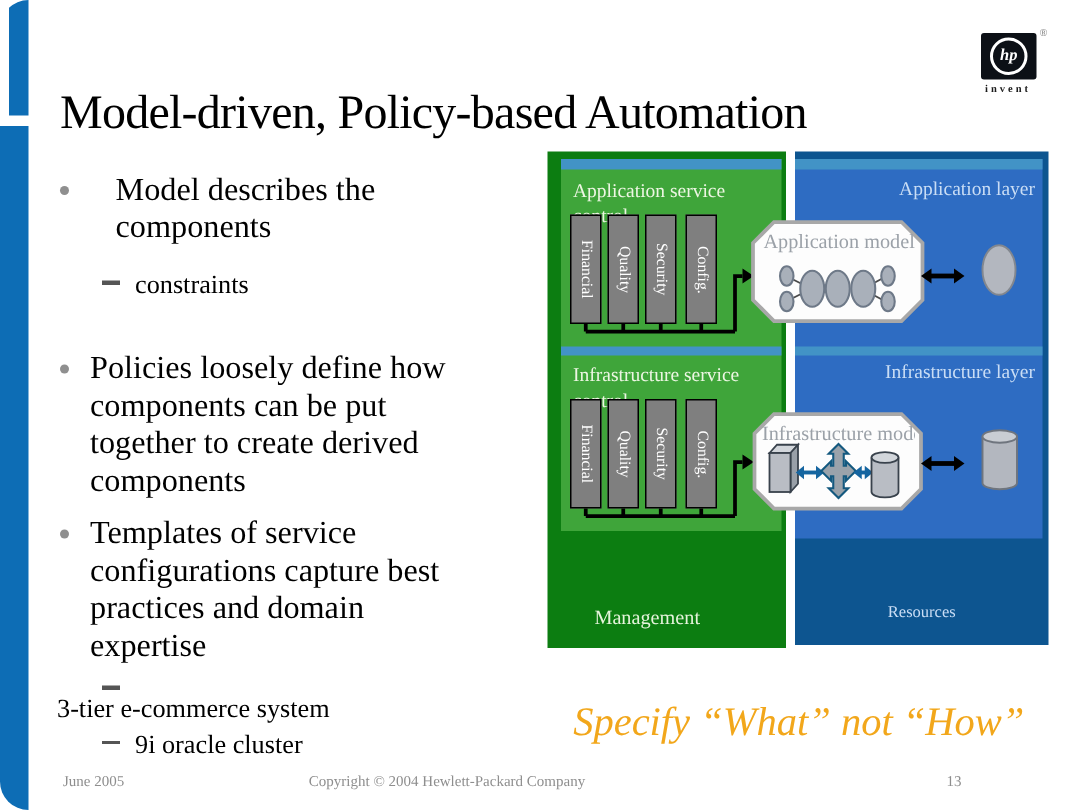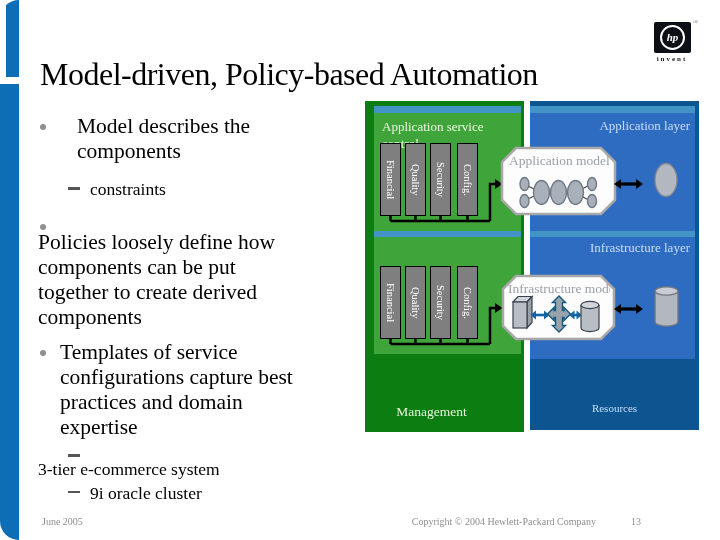--- a/index.html
+++ b/index.html
@@ -21,21 +21,21 @@
   
   .title{position:absolute;left:40px;top:56px;width:640px;font-size:32px;letter-spacing:-0.5px;color:#000;white-space:nowrap;}
   
   .bullets{position:absolute;left:38px;top:112px;width:332px;}
   .b-item{display:flex;}
   .b-text{font-size:21.5px;line-height:25px;color:#000;}
   .dot{width:6px;height:6px;border-radius:50%;background:#8f8f8f;margin:10px 14px 0 2px;flex:none;}
   .s-item{display:flex;}
   .s-text{font-size:17.5px;line-height:24px;color:#000;}
   .dash{width:12px;height:2.5px;background:#555;margin:10px 10px 0 30px;flex:none;}
-  .mt13{margin-top:13px;} .mt15{margin-top:13px;flex-direction:column;} .mt10{margin-top:10px;} .mt4{margin-top:4px;flex-direction:column;} .mt2{margin-top:2px;gap:17px;}
+  .mt13{margin-top:13px;} .mt15{margin-top:32px;} .mt10{margin-top:10px;} .mt4{margin-top:4px;flex-direction:column;} .mt2{margin-top:2px;gap:17px;}
   
   .panel{position:absolute;}
   .green-outer{left:365px;top:101px;width:159px;height:331px;background:#0c7d11;}
   .green-inner{left:374px;top:106px;width:147px;height:248px;background:#3fa53a;}
   .blue-outer{left:530px;top:101px;width:169px;height:329px;background:#0d5590;}
   .blue-inner{left:530px;top:106px;width:165px;height:253px;background:#2e6cc2;}
   .stripe{position:absolute;background:#4293c6;}
   .st-ag{left:374px;top:106px;width:147px;height:7px;}
   .st-ab{left:530px;top:106px;width:165px;height:7px;}
   .st-ig{left:374px;top:231px;width:147px;height:6px;}
@@ -55,21 +55,21 @@
   .ml-app{left:509px;top:153px;width:101px;}
   .ml-infra{left:508px;top:281px;width:102px;}
   .mgmt-label{position:absolute;left:365px;top:404px;width:133px;text-align:center;font-size:13.5px;color:#e6f4dc;}
   .res-label{position:absolute;left:530px;top:402px;width:169px;text-align:center;font-size:11px;color:#c9ddf5;}
   .diagram-svg{position:absolute;left:365px;top:101px;width:335px;height:331px;z-index:3;}
   
   .tagline{position:absolute;left:360px;top:466px;width:345px;text-align:center;font-style:italic;
     font-size:27px;color:#f2a71b;white-space:nowrap;}
   .footer{position:absolute;left:0;top:516px;width:720px;font-size:10px;color:#8e8e8e;}
   .f-date{position:absolute;left:42px;}
-  .f-copy{position:absolute;left:0;width:596px;text-align:right;}
+  .f-copy{position:absolute;left:0;width:596px;text-align:center;}
   .f-page{position:absolute;left:631px;width:60px;text-align:left;}
 </style>
 </head>
 <body>
 
 <div id="slide">
 
   <div class="accent-top"></div>
   <div class="accent-main"></div>
 
@@ -135,20 +135,24 @@
   <div class="panel blue-inner"></div>
   <div class="stripe st-ag"></div>
   <div class="stripe st-ab"></div>
   <div class="stripe st-ig"></div>
   <div class="stripe st-ib"></div>
 
   <div class="ctl-label ctl-app">
     <div>Application service</div>
     <div>control</div>
   </div>
+  <div class="ctl-label ctl-infra">
+    <div>Infrastructure service</div>
+    <div>control</div>
+  </div>
 
   <div class="layer-label ly-app">Application layer</div>
   <div class="layer-label ly-infra">Infrastructure layer</div>
 
   <div class="bar-col r1 c1">
       <span>Financial</span>
     </div>
   <div class="bar-col r1 c2">
       <span>Quality</span>
     </div>
@@ -242,20 +246,21 @@
       <ellipse cx="301.5" cy="190" rx="11.5" ry="4.2" fill="#c9cdd3"></ellipse>
     </g>
   </svg>
 
   <div class="model-label ml-app">Application model</div>
   <div class="model-label ml-infra">Infrastructure model</div>
 
   <div class="mgmt-label">Management</div>
   <div class="res-label">Resources</div>
 
+  <div class="tagline">Specify “What” not “How”</div>
 
   <div class="footer">
     <span class="f-date">June 2005</span>
     <span class="f-copy">Copyright © 2004 Hewlett-Packard Company</span>
     <span class="f-page">13</span>
   </div>
 
 </div>
 
 </body></html>

